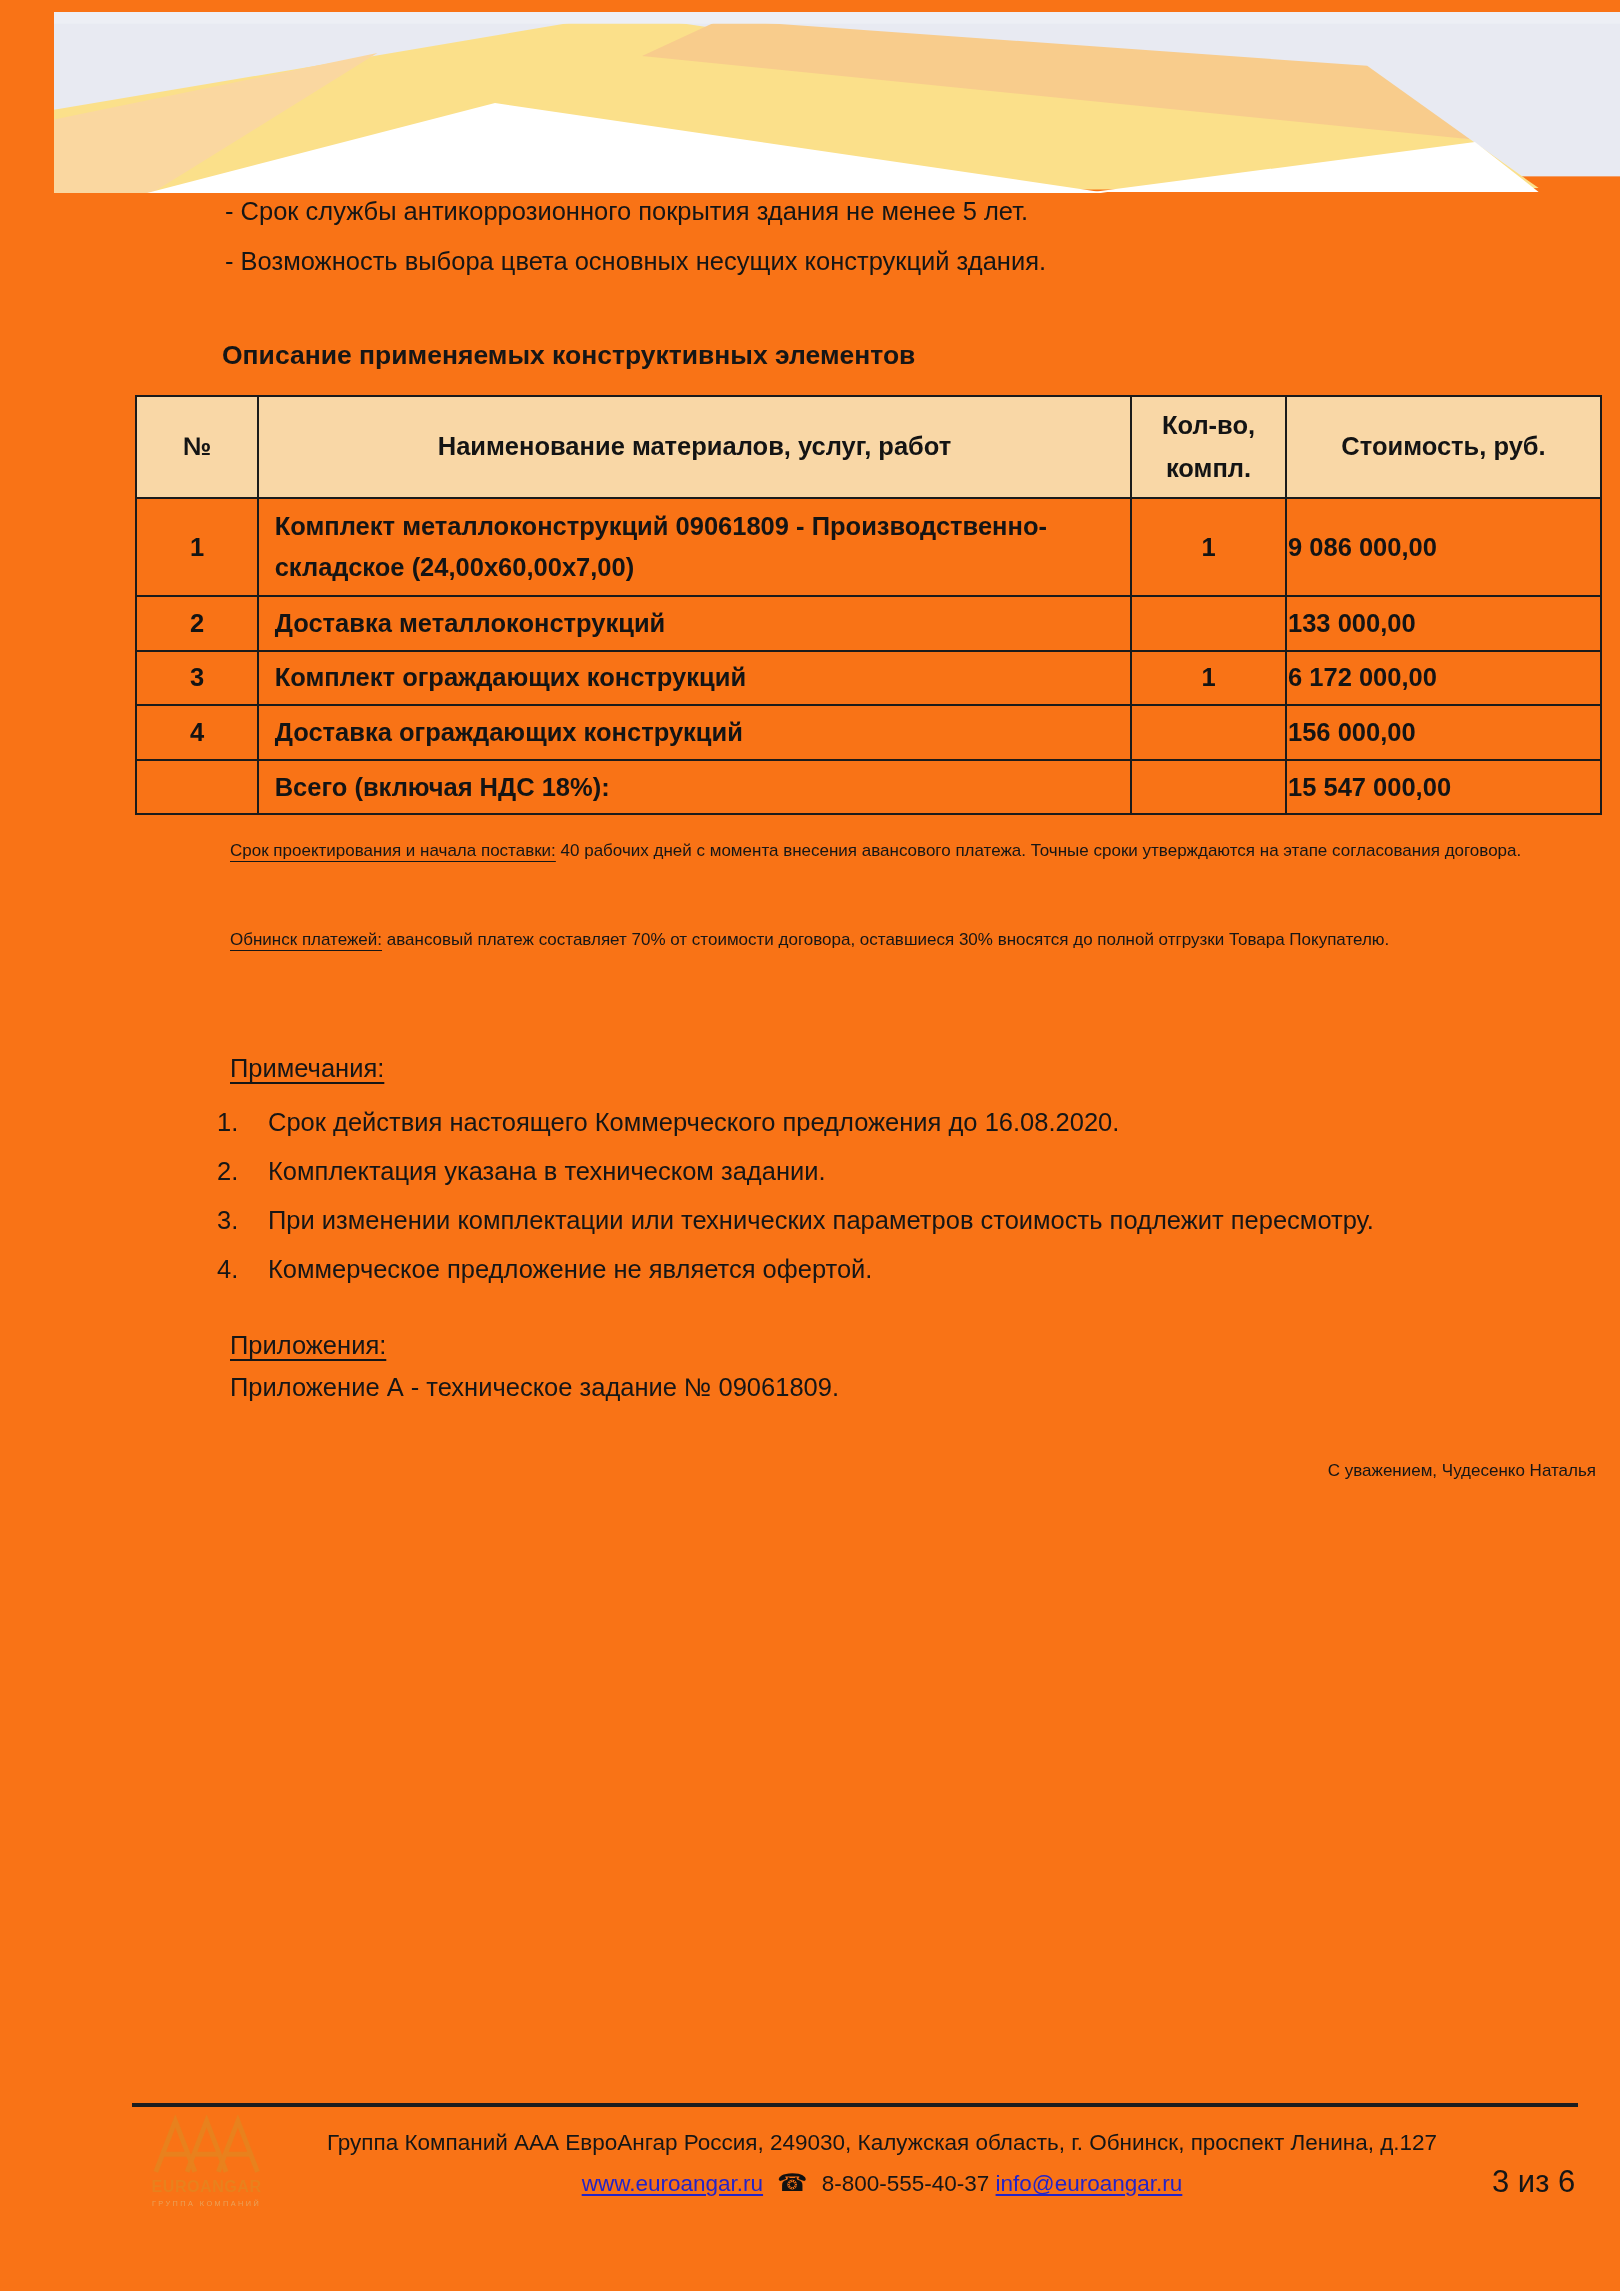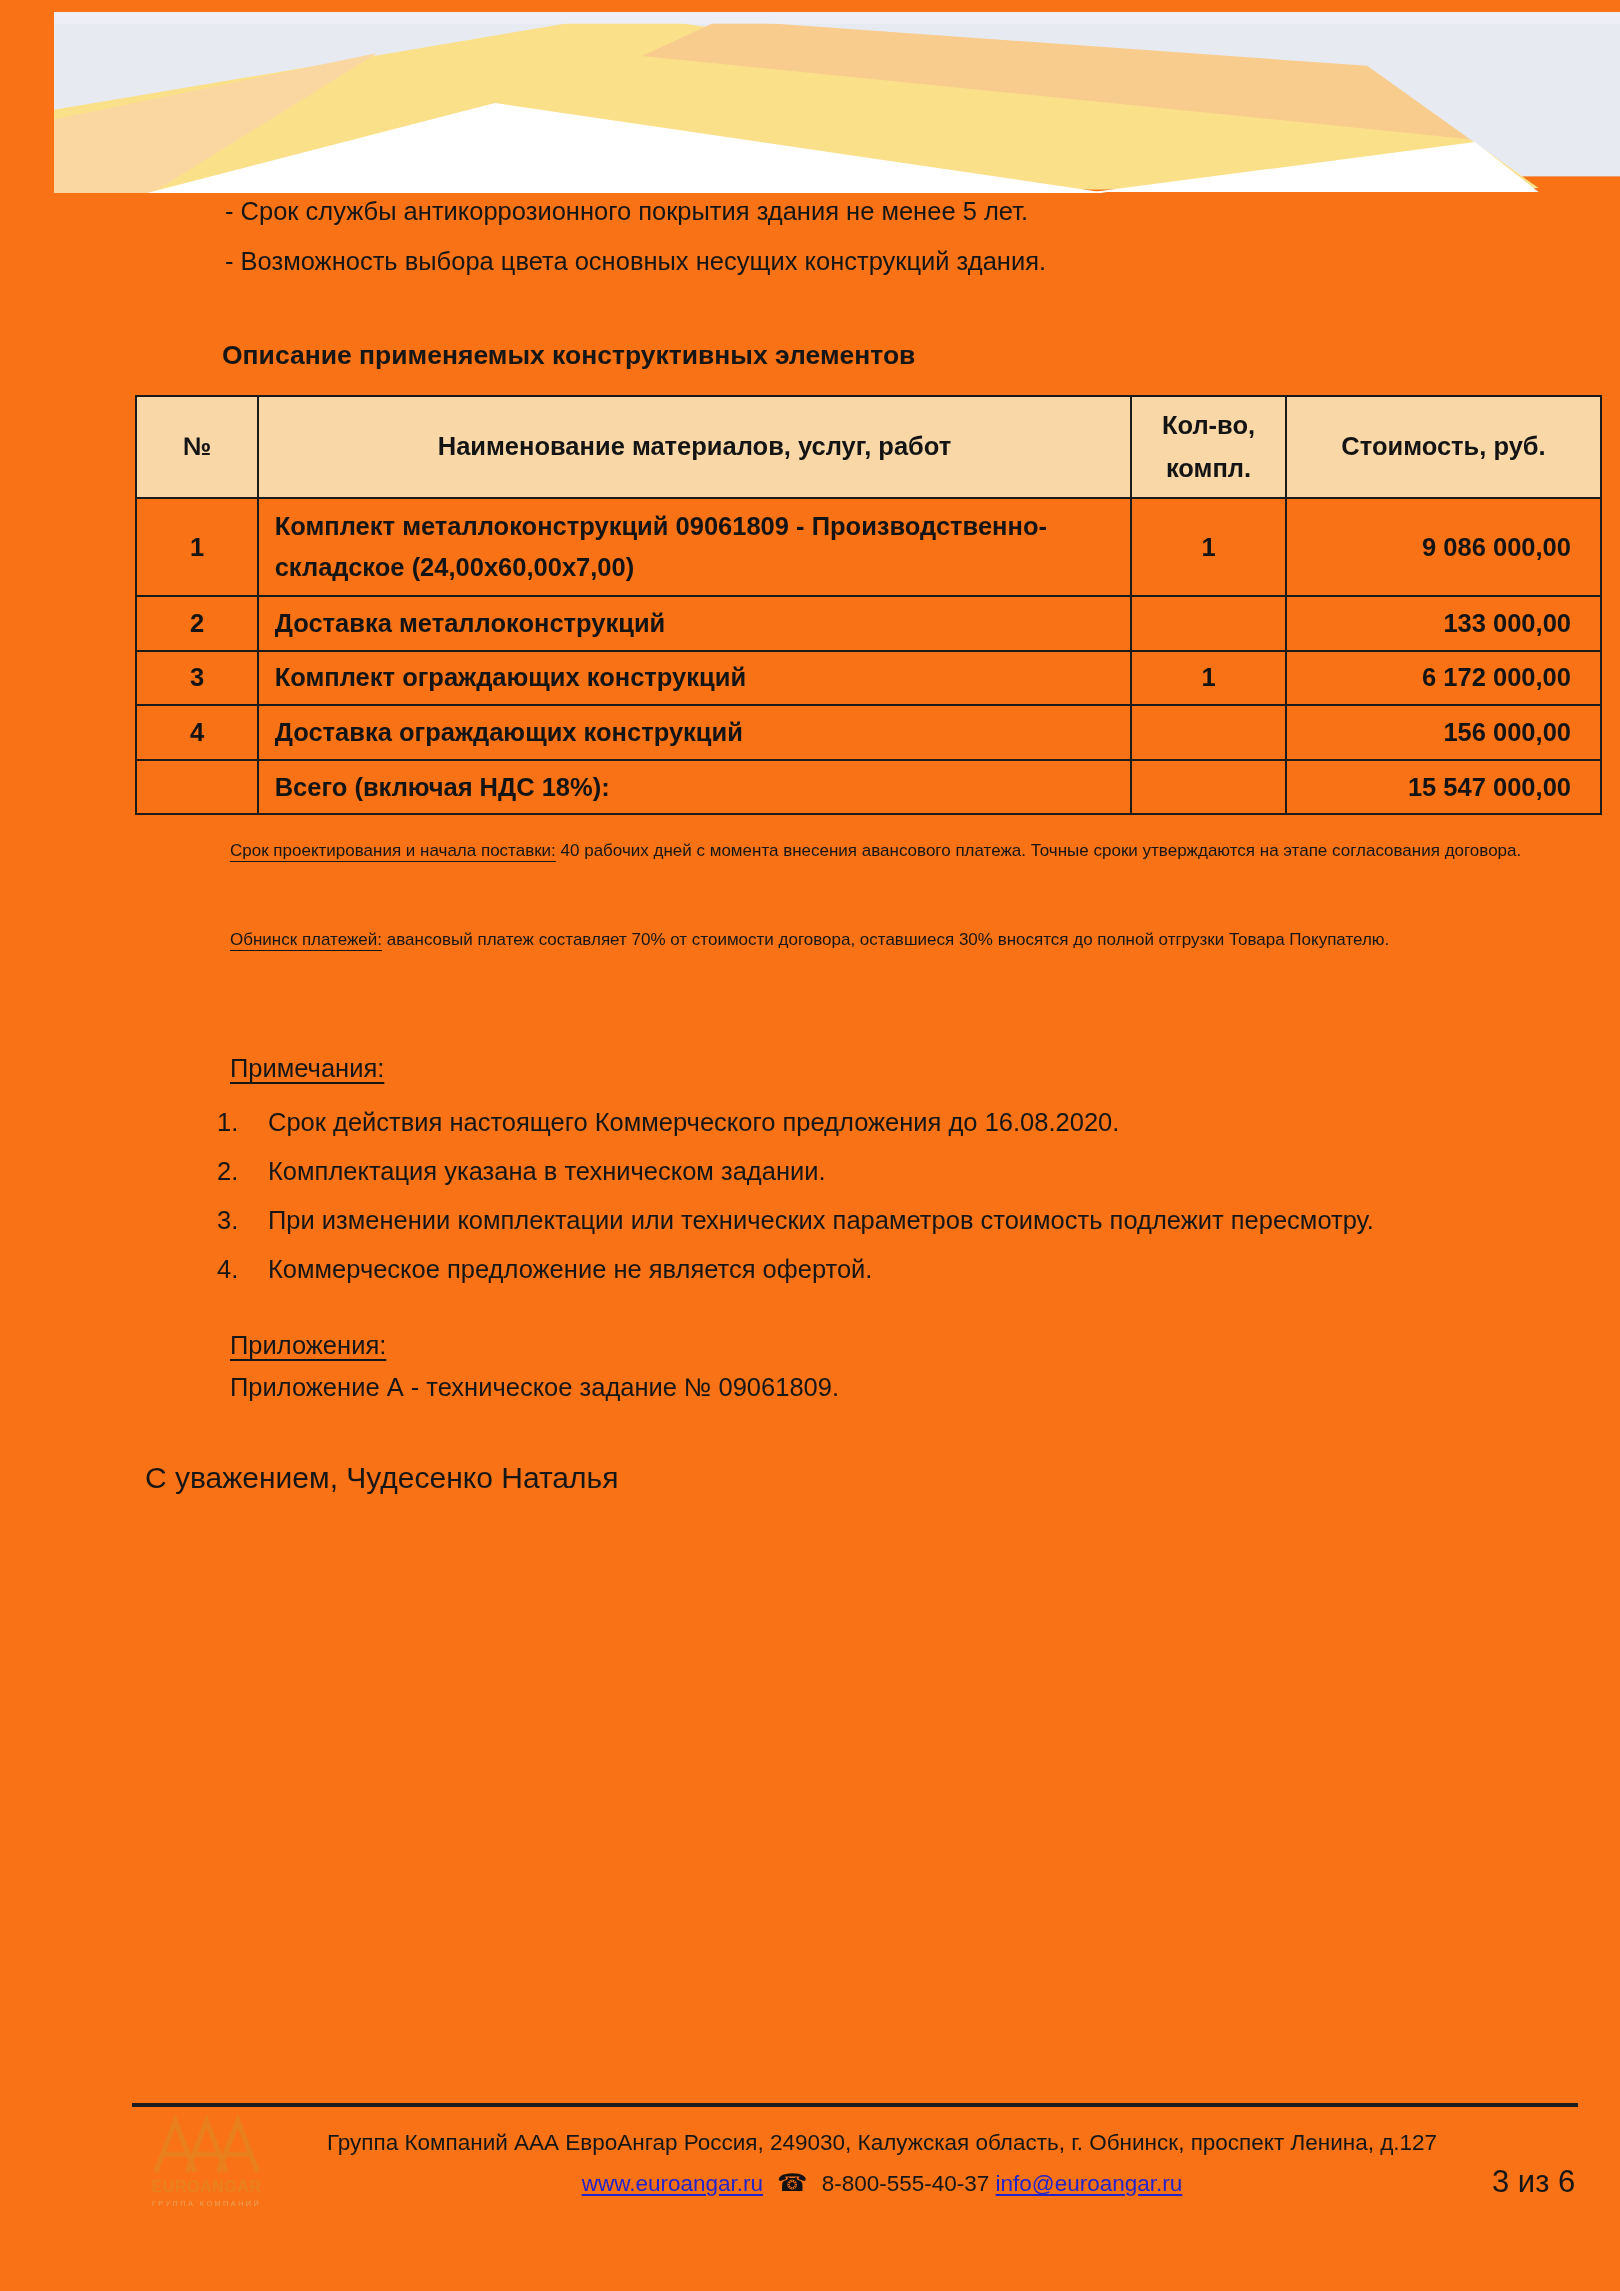--- a/index.html
+++ b/index.html
@@ -17,37 +17,37 @@
 
   
   .tblwrap{left:135px;top:395px;}
   table{border-collapse:collapse;table-layout:fixed;width:1464px;font-size:25.5px;font-weight:bold;color:#141414;}
   th,td{border:2.9px solid #1b1b1b;vertical-align:middle;}
   thead th{background:#f9d7a6;height:98px;line-height:1.7;font-size:25.5px;font-weight:bold;}
   .col-num{width:122px}.col-name{width:873px}.col-qty{width:155px}.col-cost{width:315px}
   tr.r1{height:98px} tr.rs{height:54px} tr.rt{height:52px}
   td.num,td.qty{text-align:center;}
   td.name{padding:5.9px 15.7px;line-height:1.6;text-align:left;}
-  td.cost{text-align:right;padding-right:29px;}
+  td.cost{padding-right:19px;}
 
   
   .para{left:132px;width:1464px;margin:0;font-size:17px;line-height:46px;text-align:justify;text-indent:98px;}
   .p1{top:828px}.p2{top:917px}
   .u{text-decoration:underline;text-underline-offset:4.9px;}
 
   
   .notes-title{left:230px;top:1054px;font-size:25.5px;}
   .notes{left:217px;top:1098px;}
   .note-item{display:flex;height:49px;align-items:center;font-size:25.5px;}
   .note-num{width:51px;flex:0 0 51px;}
 
   
   .attach-title{left:230px;top:1331px;font-size:25.5px;}
   .attach-line{left:230px;top:1373px;font-size:25.5px;}
-  .signature{left:145px;top:1461px;width:1464px;text-align:left;font-size:30px;}
+  .signature{left:132px;top:1461px;width:1464px;text-align:right;font-size:17px;}
 
   
   .footer-rule{left:132px;top:2103px;width:1446px;height:3.9px;background:#1d1d1f;}
   .logo{left:147px;top:2115px;width:129px;height:96px;}
   .footer-text{left:284px;top:2129px;width:1196px;text-align:center;font-size:22.5px;line-height:27.4px;}
   .footer-links{margin-top:12.7px;font-size:22.5px;}
   .link{color:#2424c8;text-decoration:underline;text-underline-offset:2.9px;cursor:pointer;}
   .phone-icon{font-size:24.5px;margin:0 7.8px;color:#111;}
   .phone-num{color:#161616;}
   .pagenum{left:1492px;top:2152px;font-size:31px;margin-top:12px;}

